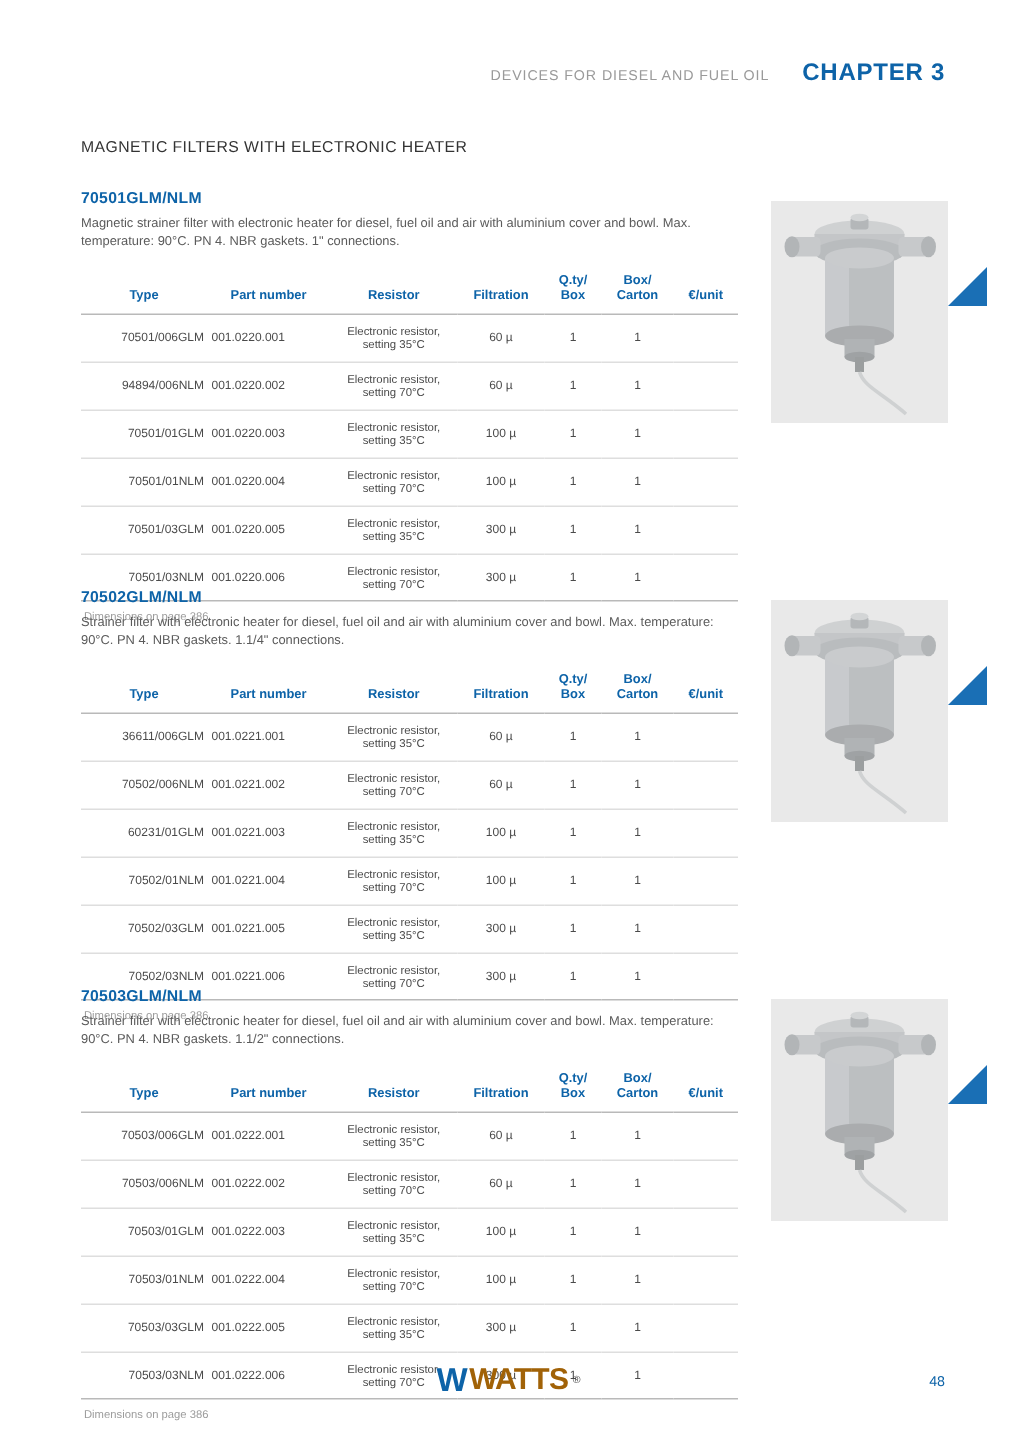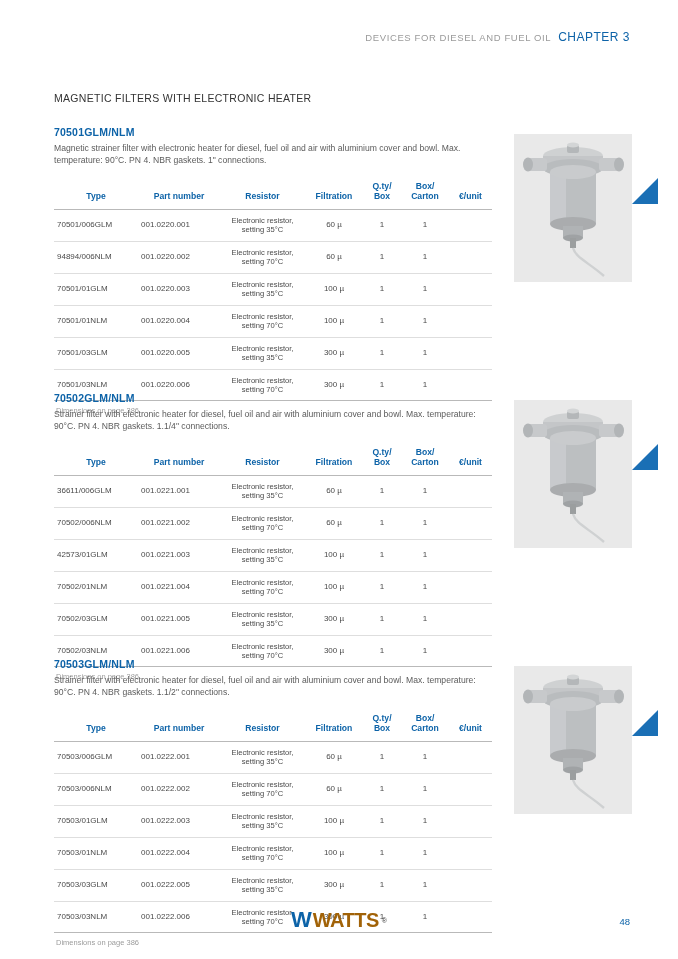--- a/index.html
+++ b/index.html
@@ -18,33 +18,33 @@
   .page {
     position: relative;
     width: 678px;
     height: 959px;
     box-sizing: border-box;
   }
 
   
   .header {
     position: absolute;
-    top: 30px;
+    top: 40px;
     right: 48px;
     font-size: 9.5px;
     letter-spacing: 0.6px;
     color: #9a9a9a;
     display: flex;
     align-items: baseline;
-    gap: 7px;
+    gap: 22px;
   }
   .header .chapter {
     color: #0d63a8;
-    font-weight: normal;
-    font-size: 12px;
+    font-weight: bold;
+    font-size: 16px;
     letter-spacing: 0.5px;
   }
 
   
   .main-title {
     position: absolute;
     top: 92px;
     left: 54px;
     font-size: 10.5px;
     font-weight: normal;
@@ -96,21 +96,21 @@
   }
   table.spec td {
     font-size: 8px;
     color: #4a4a4a;
     text-align: center;
     padding: 6px 2px;
     border-bottom: 1px solid #dedede;
     line-height: 1.25;
   }
   table.spec tr:last-child td { border-bottom: 1px solid #b9b9b9; }
-  table.spec td.type { text-align: left; padding-left: 3px; margin-top: 12px; }
+  table.spec td.type { text-align: right; padding-left: 3px; margin-top: 12px; }
   table.spec td.part { text-align: left; padding-left: 3px; }
   table.spec td.res { font-size: 7.6px; text-align: center; line-height: 1.25; }
 
   col.c-type { width: 84px; }
   col.c-part { width: 82px; }
   col.c-res  { width: 85px; }
   col.c-filt { width: 58px; }
   col.c-qty  { width: 38px; }
   col.c-box  { width: 48px; }
   col.c-eur  { width: 43px; }
@@ -353,21 +353,21 @@
           <td class="res">
             <span>Electronic resistor,</span><br>
             <span>setting 70°C</span>
           </td>
           <td>60 µ</td>
           <td>1</td>
           <td>1</td>
           <td></td>
         </tr>
         <tr>
-          <td class="type">42573/01GLM</td>
+          <td class="type">60231/01GLM</td>
           <td class="part">001.0221.003</td>
           <td class="res">
             <span>Electronic resistor,</span><br>
             <span>setting 35°C</span>
           </td>
           <td>100 µ</td>
           <td>1</td>
           <td>1</td>
           <td></td>
         </tr>

